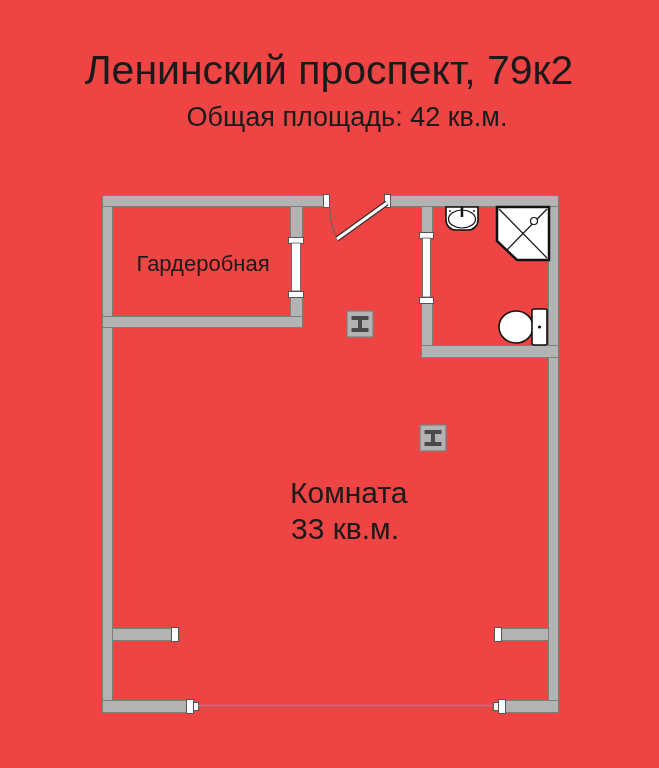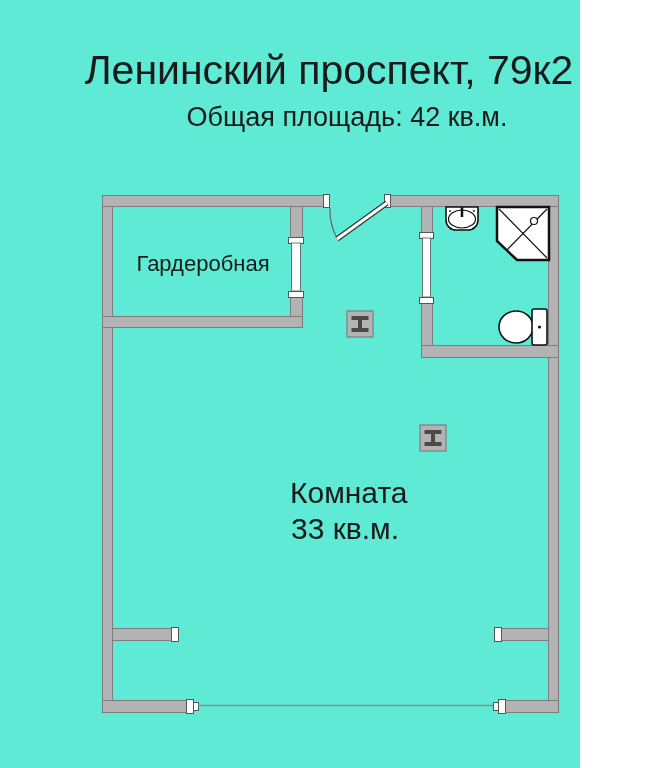--- a/index.html
+++ b/index.html
@@ -1,20 +1,20 @@
 <!DOCTYPE html>
 <html style="--wall-fill: #b3b3b3; --wall-outline: #7d7d7d; --jamb-outline: #555555; --fixture-stroke: #111111; --door-arc: #666666; --window-line: #8c8c8c; --column-glyph: #4a4a4a; --text-color: #1a1a1a;"><head>
 <meta charset="utf-8">
 <style>
   html, body { margin: 0; padding: 0; background: #ffffff; }
   .stage {
     position: relative;
-    width: 580px;
+    width: 659px;
     height: 768px;
-    background: #5eead4;
+    background: #ef4444;
     font-family: "Liberation Sans", "DejaVu Sans", sans-serif;
     overflow: hidden;
   }
   svg { display: block; }
   .wall {
     fill: var(--wall-fill, #b3b3b3);
     stroke: var(--wall-outline, #7d7d7d);
     stroke-width: 1;
     shape-rendering: crispEdges;
   }

